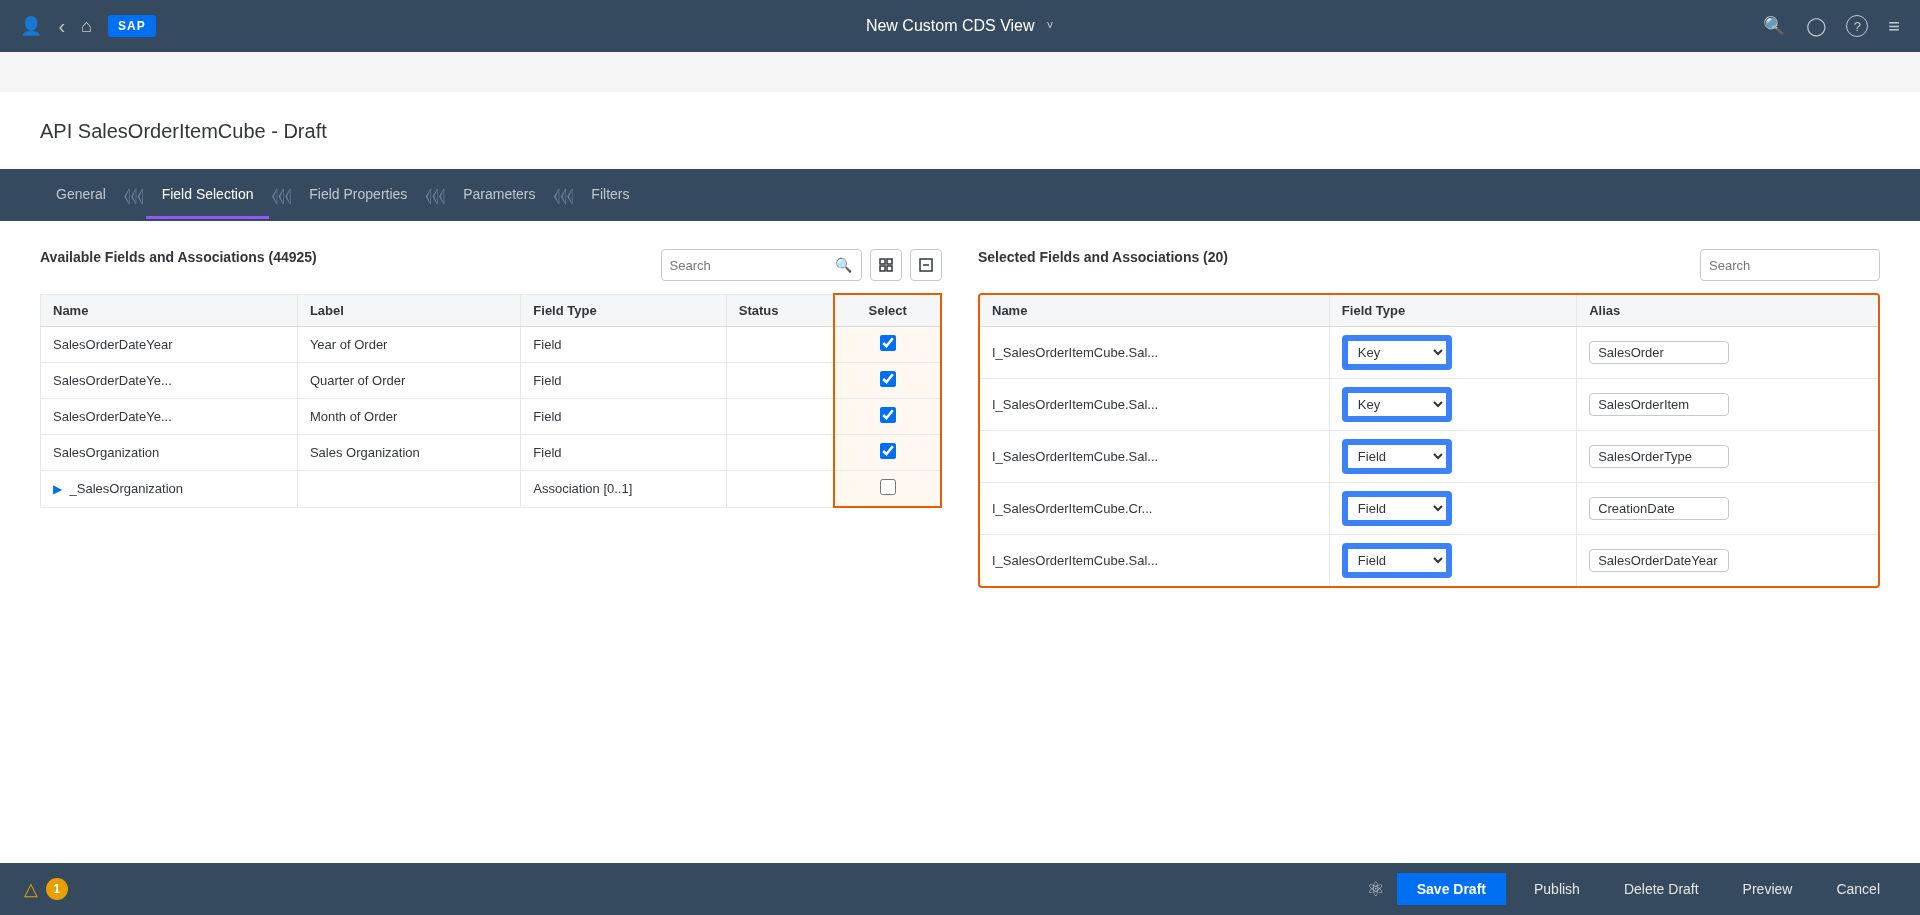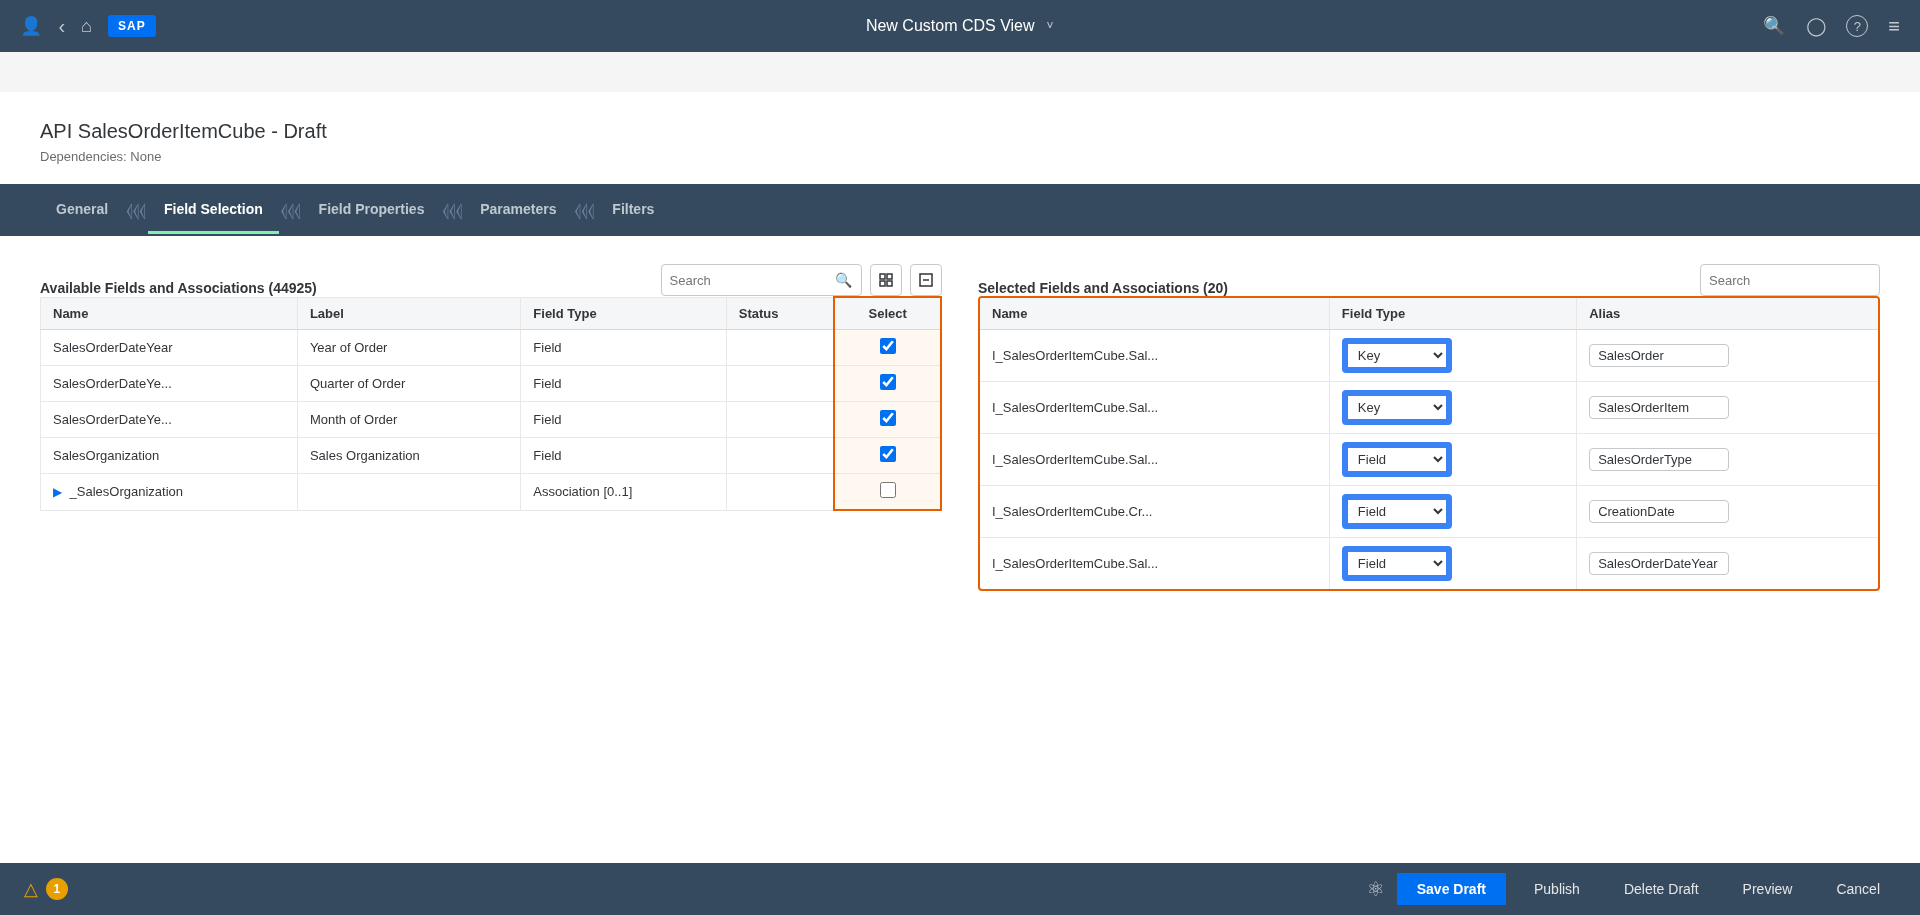--- a/index.html
+++ b/index.html
@@ -64,25 +64,24 @@
     .tab-item {
       color: #c0c8d0;
       padding: 0 16px;
       height: 48px;
       display: flex;
       align-items: center;
       cursor: pointer;
       font-size: 14px;
       border-bottom: 3px solid transparent;
       white-space: nowrap;
-      font-weight: bold;
     }
     .tab-item.active {
       color: #fff;
-      border-bottom: 3px solid #86efac;
+      border-bottom: 3px solid #8b5cf6;
     }
     .tab-separator {
       color: #6b8099;
       font-size: 18px;
       margin: 0 2px;
     }
 
     
     .main-content {
       padding: 28px 40px;
@@ -96,22 +95,23 @@
       min-width: 0;
     }
     .right-panel {
       flex: 1;
       min-width: 0;
       padding-left: 12px;
     }
 
     .panel-header {
       display: flex;
-      align-items: flex-end;
+      align-items: flex-start;
       justify-content: space-between;
+      margin-bottom: 12px;
     }
     .panel-title {
       font-size: 14px;
       font-weight: 600;
       color: #32363a;
     }
     .panel-header-right {
       display: flex;
       align-items: center;
       gap: 8px;
@@ -340,21 +340,20 @@
     <span class="nav-icon">◯</span>
     <span class="nav-icon" style="border:1.5px solid #c0c8d0;border-radius:50%;width:22px;height:22px;display:inline-flex;align-items:center;justify-content:center;font-size:13px;">?</span>
     <span class="nav-icon" style="font-size:20px;">≡</span>
   </div>
 </div>
 
 <div class="page-content">
 
   <div class="page-header">
     <div class="page-title">API SalesOrderItemCube - Draft</div>
-    <div class="page-subtitle">Dependencies: None</div>
   </div>
 
   <div class="tab-nav">
     <div class="tab-item">General</div>
     <span class="tab-separator">⦉⦉⦉</span>
     <div class="tab-item active">Field Selection</div>
     <span class="tab-separator">⦉⦉⦉</span>
     <div class="tab-item">Field Properties</div>
     <span class="tab-separator">⦉⦉⦉</span>
     <div class="tab-item">Parameters</div>

